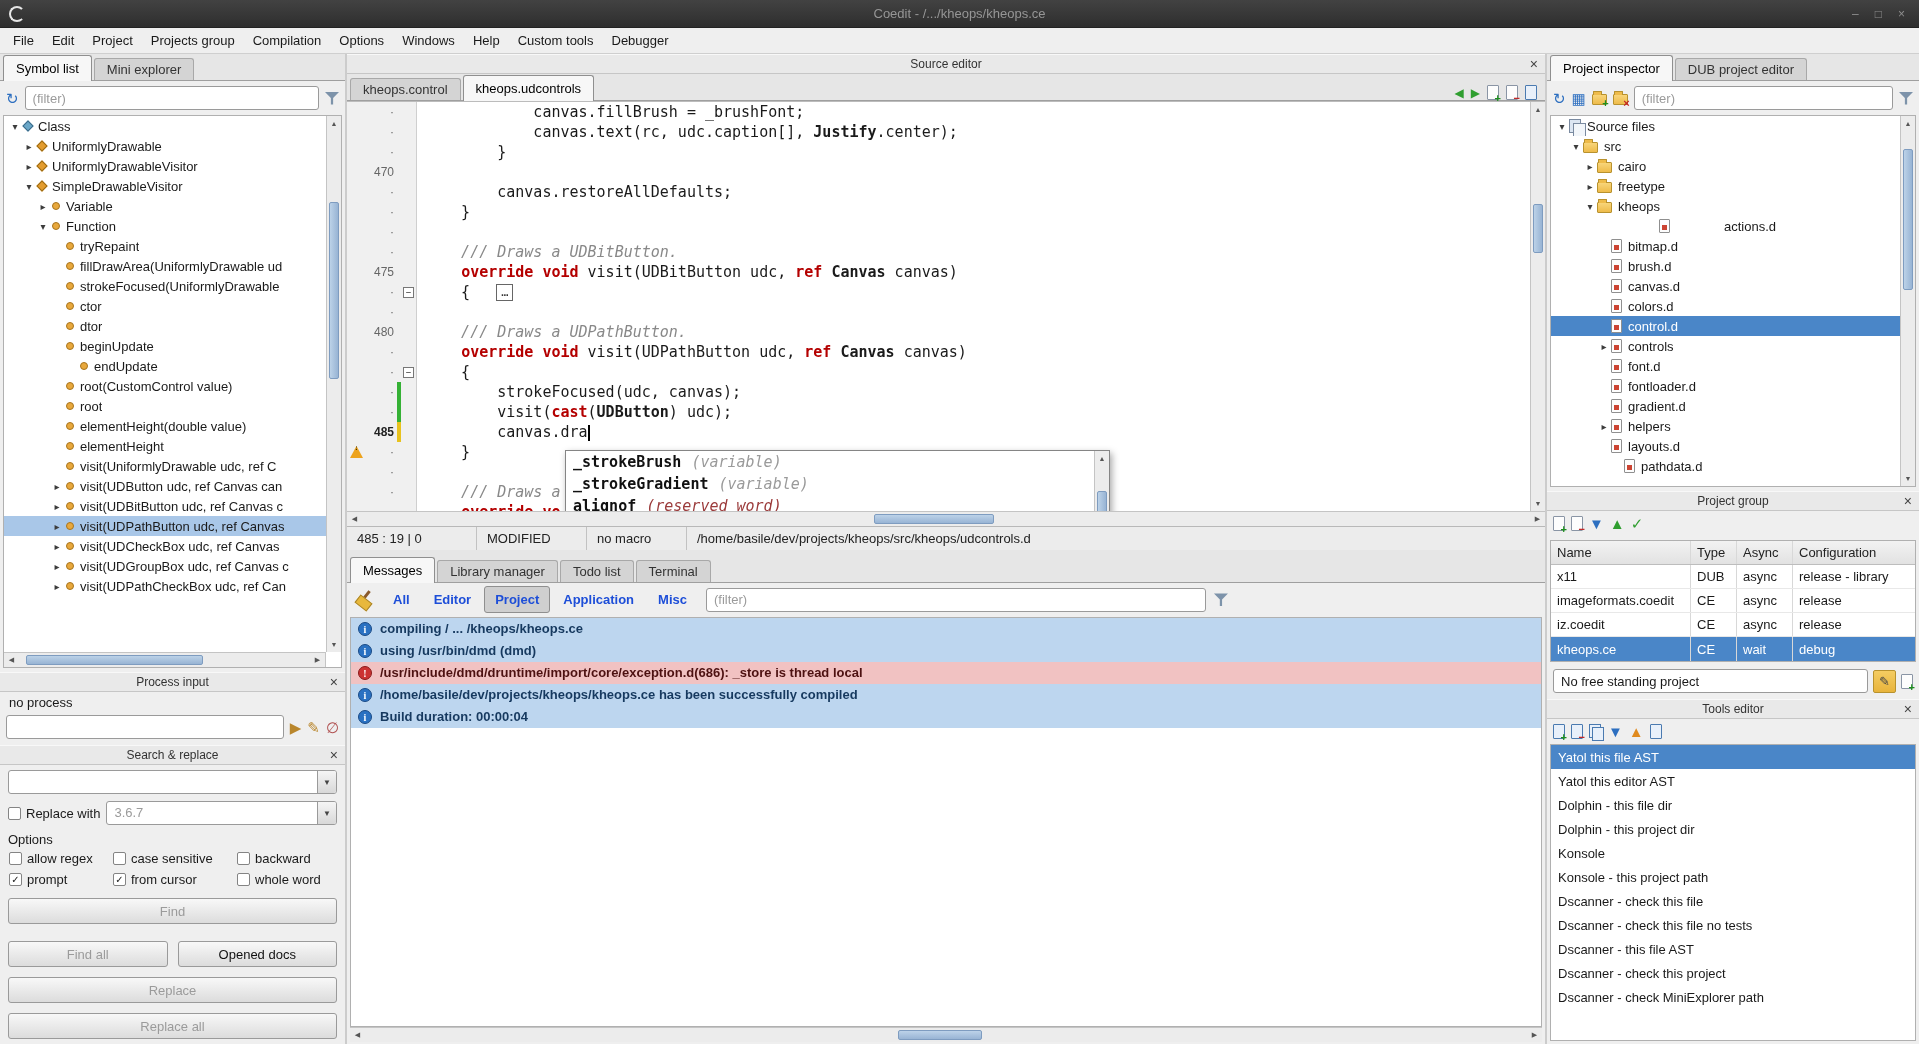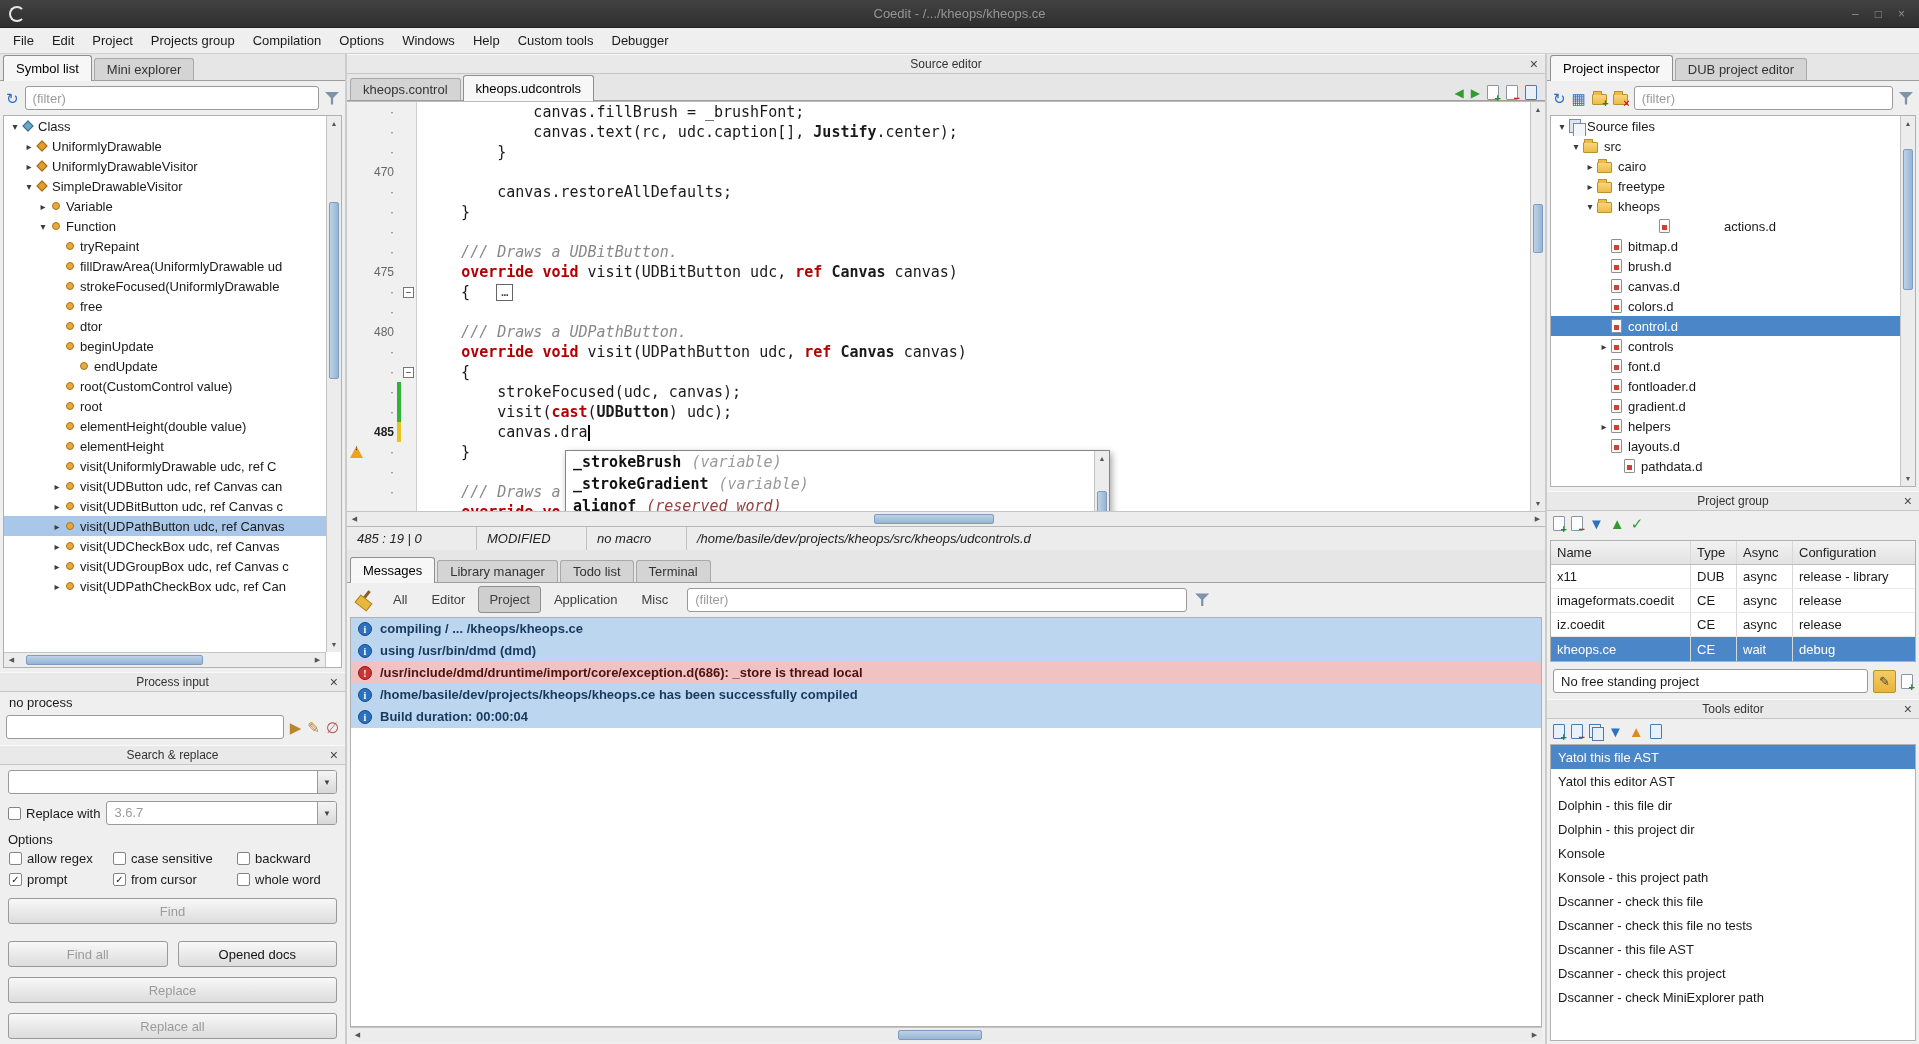--- a/index.html
+++ b/index.html
@@ -139,31 +139,31 @@
 #completion{position:absolute;left:218px;top:348px;width:545px;height:288px;background:#fff;border:1px solid #858585;box-shadow:2px 3px 7px rgba(0,0,0,.35);display:flex;z-index:5;}
 #comp-list{flex:1;overflow:hidden;}
 .comp-row{height:22px;display:flex;align-items:center;padding-left:7px;font-family:"DejaVu Sans Mono",monospace;font-size:15px;white-space:nowrap;}
 .comp-name{font-weight:bold;color:#111;}
 .comp-kind{margin-left:10px;font-style:italic;}
 .kind-variable{color:var(--kind-var);}
 .kind-reserved-word{color:var(--kind-res);}
 #comp-scroll{width:15px;position:relative;background:#ececec;border-left:1px solid #c4c4c4;flex:none;}
 
 
-#statusbar{height:24px;background:#ececec;border-top:1px solid #b8b8b8;display:flex;color:#222;flex:none;font-style:italic;}
+#statusbar{height:24px;background:#ececec;border-top:1px solid #b8b8b8;display:flex;color:#222;flex:none;}
 .status-seg{padding:0 10px;border-right:1px solid #c2c2c2;height:100%;display:flex;align-items:center;white-space:nowrap;overflow:hidden;}
 #seg-caret{width:130px;flex:none;}
 #seg-mod{width:110px;flex:none;}
 #seg-macro{width:100px;flex:none;}
 #seg-path{flex:1;border-right:none;}
 .hsplit{height:6px;background:#e6e6e6;flex:none;}
 
 
 #msg-toolbar{height:34px;display:flex;align-items:center;gap:8px;padding:0 8px;flex:none;}
-.filter-btn{padding:5px 10px;border:1px solid transparent;border-radius:3px;color:#404040;}
+.filter-btn{padding:5px 10px;border:1px solid transparent;border-radius:3px;color:#1d4ed8;font-weight:bold;}
 .filter-btn.active{background:#cfcfcf;border-color:#8f8f8f;}
 #msg-filter-input{max-width:500px;}
 #msg-list{flex:1;background:#fff;border:1px solid #b0b0b0;margin:0 3px;overflow:hidden;}
 .msg-row{height:22px;display:flex;align-items:center;gap:8px;padding-left:7px;font-weight:bold;white-space:nowrap;overflow:hidden;}
 .msg-row.info{background:var(--row-info);color:#16395f;}
 .msg-row.error{background:var(--row-error);color:#4d1111;}
 .msg-ico{width:14px;height:14px;border-radius:50%;color:#fff;font-size:10px;line-height:13px;text-align:center;flex:none;font-family:"Liberation Serif",serif;font-weight:bold;}
 .msg-ico.info{background:#2a71c2;border:1px solid #1a4a85;}
 .msg-ico.error{background:#cc3333;border:1px solid #8a1a1a;}
 #msg-hscroll{margin:0 3px 2px;}
@@ -272,21 +272,21 @@
             <span class="tree-label">fillDrawArea(UniformlyDrawable ud</span>
           </div>
           <div class="tree-row" style="padding-left: 46px;">
             <span class="tw-arrow"></span>
             <span class="b-dot"></span>
             <span class="tree-label">strokeFocused(UniformlyDrawable</span>
           </div>
           <div class="tree-row" style="padding-left: 46px;">
             <span class="tw-arrow"></span>
             <span class="b-dot"></span>
-            <span class="tree-label">free</span>
+            <span class="tree-label">ctor</span>
           </div>
           <div class="tree-row" style="padding-left: 46px;">
             <span class="tw-arrow"></span>
             <span class="b-dot"></span>
             <span class="tree-label">dtor</span>
           </div>
           <div class="tree-row" style="padding-left: 46px;">
             <span class="tw-arrow"></span>
             <span class="b-dot"></span>
             <span class="tree-label">beginUpdate</span>

